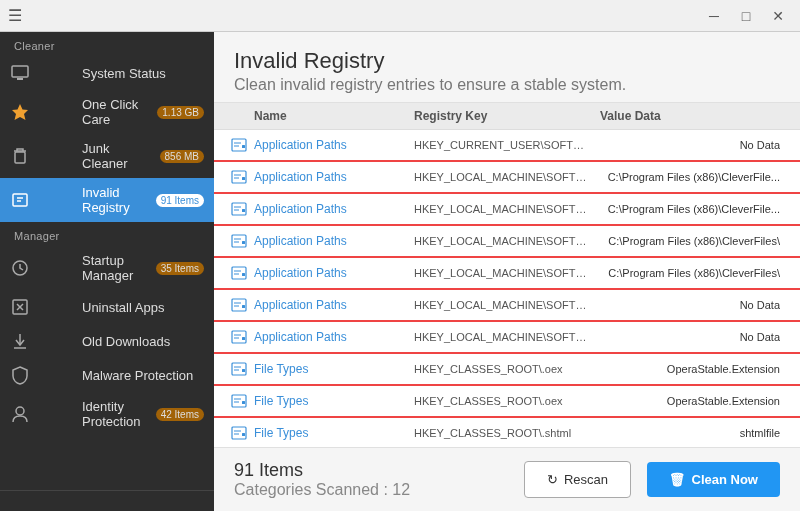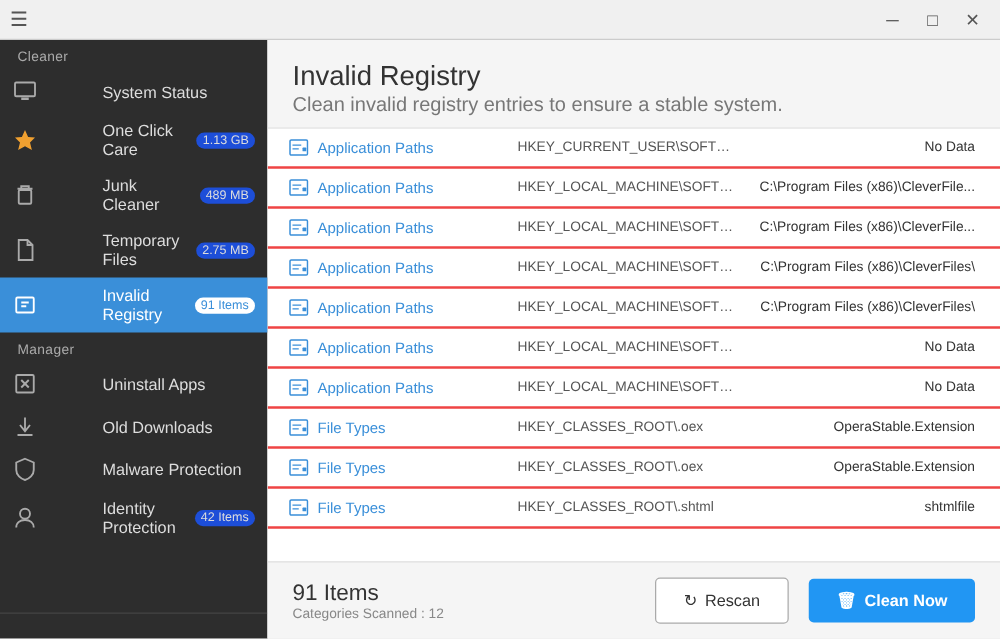--- a/index.html
+++ b/index.html
@@ -69,21 +69,21 @@
     }
     .sidebar-item.active { background: #3a8fd9; color: white; }
     .sidebar-item.active .sidebar-badge { background: white; color: #3a8fd9; }
     .sidebar-icon {
       width: 20px; height: 20px;
       display: flex; align-items: center; justify-content: center;
       flex-shrink: 0;
     }
     .sidebar-label { flex: 1; font-size: 13px; margin-left: 44px; }
     .sidebar-badge {
-      background: #1d4ed8;
+      background: #a16207;
       color: #ddd;
       font-size: 10px;
       padding: 1px 5px;
       border-radius: 8px;
       white-space: nowrap;
     }
 
     
     .sidebar-footer {
       margin-top: auto;
@@ -152,21 +152,21 @@
     .content-footer {
       display: flex;
       align-items: center;
       padding: 12px 20px;
       background: #f5f5f5;
       border-top: 1px solid #e0e0e0;
       gap: 16px;
     }
     .footer-info { flex: 1; }
     .footer-items { font-size: 18px; font-weight: 500; color: #333; }
-    .footer-sub { font-size: 11px; color: #888; }
+    .footer-sub { font-size: 16px; color: #888; }
     .btn-rescan {
       padding: 10px 22px;
       background: white;
       border: 1.5px solid #aaa;
       border-radius: 4px;
       cursor: pointer;
       font-size: 13px;
       display: flex; align-items: center; gap: 6px;
       color: #333;
     }
@@ -225,49 +225,49 @@
 
     <div class="sidebar-item">
       <div class="sidebar-icon">
         <svg viewBox="0 0 20 20" fill="none" stroke="#aaa" stroke-width="1.5">
             <polyline points="4,5 16,5"></polyline>
             <path d="M7,5V3h6v2"></path>
             <rect x="5" y="6" width="10" height="11" rx="1"></rect>
           </svg>
       </div>
       <span class="sidebar-label">Junk Cleaner</span>
-      <span class="sidebar-badge">489 MB</span>
-    </div>
-
-    <div class="sidebar-item">
-      <div class="sidebar-icon">
-        <svg viewBox="0 0 20 20" fill="none" stroke="#aaa" stroke-width="1.5">
-            <path d="M5,2h7l4,4v12H5V2z"></path>
-            <polyline points="12,2 12,6 16,6"></polyline>
-          </svg>
-      </div>
-      <span class="sidebar-label">Temporary Files</span>
-      <span class="sidebar-badge">2.75 MB</span>
-    </div>
+      <span class="sidebar-badge">856 MB</span>
+    </div>
+
 
 
     <div class="sidebar-item active">
       <div class="sidebar-icon">
         <svg viewBox="0 0 20 20" fill="none" stroke="white" stroke-width="1.5">
             <rect x="3" y="4" width="14" height="12" rx="1"></rect>
             <line x1="7" y1="8" x2="13" y2="8"></line>
             <line x1="7" y1="11" x2="11" y2="11"></line>
           </svg>
       </div>
       <span class="sidebar-label">Invalid Registry</span>
       <span class="sidebar-badge">91 Items</span>
     </div>
 
     <div class="sidebar-section-label">Manager</div>
 
+    <div class="sidebar-item">
+      <div class="sidebar-icon">
+        <svg viewBox="0 0 20 20" fill="none" stroke="#aaa" stroke-width="1.5">
+            <circle cx="10" cy="10" r="7"></circle>
+            <polyline points="10,6 10,10 13,12"></polyline>
+          </svg>
+      </div>
+      <span class="sidebar-label">Startup Manager</span>
+      <span class="sidebar-badge">35 Items</span>
+    </div>
 
     <div class="sidebar-item">
       <div class="sidebar-icon">
         <svg viewBox="0 0 20 20" fill="none" stroke="#aaa" stroke-width="1.5">
             <rect x="3" y="3" width="14" height="14" rx="1"></rect>
             <line x1="7" y1="13" x2="13" y2="7"></line>
             <line x1="13" y1="13" x2="7" y2="7"></line>
           </svg>
       </div>
       <span class="sidebar-label">Uninstall Apps</span>
@@ -313,20 +313,26 @@
 
   </div>
 
   <div class="content-area">
 
     <div class="content-header">
       <div class="content-title">Invalid Registry</div>
       <div class="content-subtitle">Clean invalid registry entries to ensure a stable system.</div>
     </div>
 
+    <div class="table-header">
+      <div></div>
+      <div>Name</div>
+      <div>Registry Key</div>
+      <div>Value Data</div>
+    </div>
 
     <div class="table-body" id="table-body">
     <div class="table-row">
       <div class="row-icon">
         <svg viewBox="0 0 16 16" fill="none">
           <rect x="1" y="2" width="14" height="12" rx="1" stroke="#3a8fd9" stroke-width="1.2"></rect>
           <line x1="3" y1="6" x2="10" y2="6" stroke="#3a8fd9" stroke-width="1"></line>
           <line x1="3" y1="9" x2="8" y2="9" stroke="#3a8fd9" stroke-width="1"></line>
           <rect x="11" y="8" width="3" height="3" rx="0.5" fill="#3a8fd9"></rect>
         </svg>

